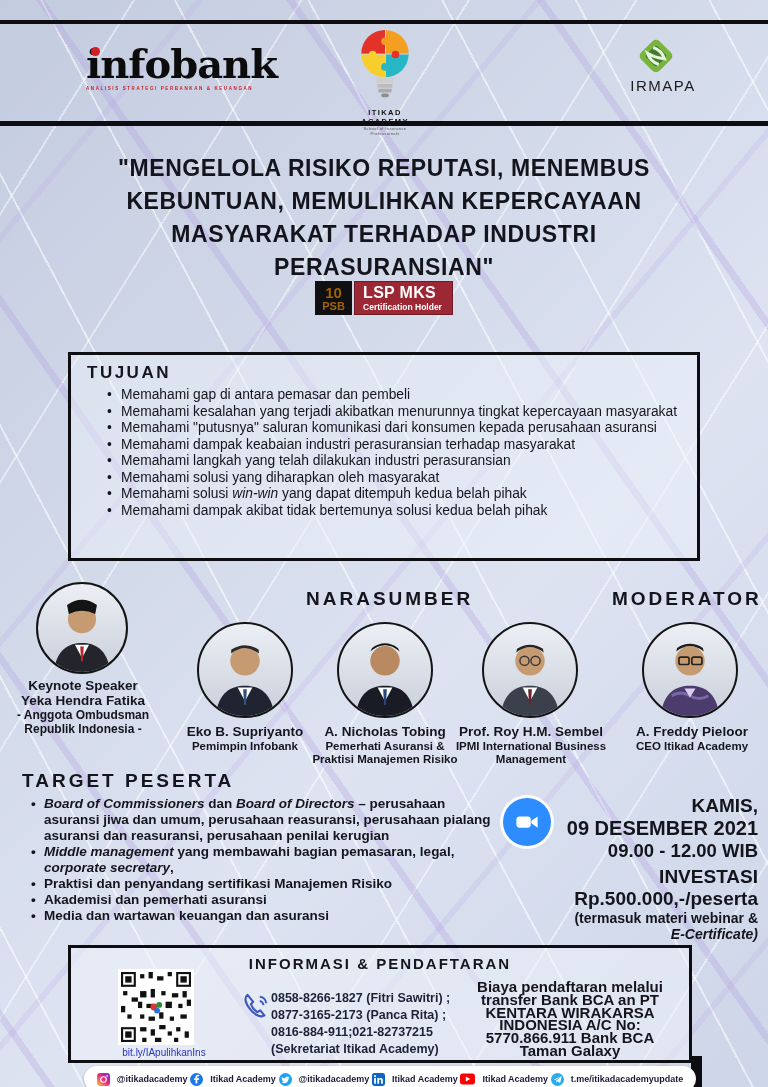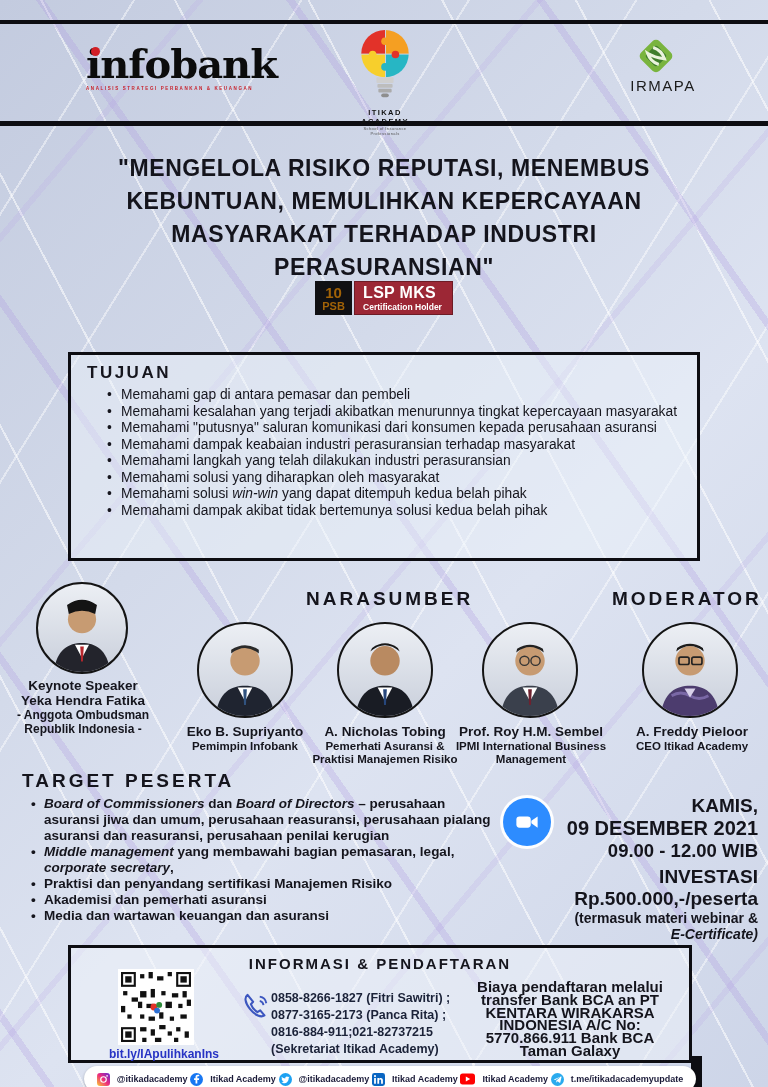--- a/index.html
+++ b/index.html
@@ -67,21 +67,21 @@
   .inv-h{font-size:19px;line-height:22px;}
   .inv-p{font-size:19px;line-height:22px;}
   .inv-n{font-size:14px;line-height:16px;}
   .zoom-circle{width:48px;height:48px;border-radius:50%;background:#2d8cff;box-shadow:0 0 0 3px rgba(255,255,255,.95);display:flex;align-items:center;justify-content:center;}
 
   
   .info-box{left:68px;top:945px;width:624px;height:118px;border:3px solid #0d0d12;background:rgba(240,244,250,.5);}
   .info-title{position:absolute;left:0;top:7px;width:100%;text-align:center;font-size:15px;font-weight:bold;letter-spacing:2px;}
   .qr{position:absolute;left:47px;top:21px;width:76px;height:76px;background:#fff;padding:3px;}
   .qr svg{display:block;width:100%;height:100%;}
-  .qr-link{position:absolute;left:18px;top:99px;width:150px;text-align:center;font-size:12px;font-weight:bold;color:#2733c4;}
+  .qr-link{position:absolute;left:18px;top:99px;width:150px;text-align:center;font-size:10px;font-weight:normal;color:#2733c4;}
   .phone-icon{position:absolute;left:170px;top:44px;}
   .phones{position:absolute;left:200px;top:33px;font-size:12.5px;font-weight:bold;line-height:17px;color:#1b2238;margin-top:9px;}
   .payment{position:absolute;right:19px;top:33px;width:200px;text-align:center;font-size:15px;font-weight:bold;line-height:12.8px;color:#14141c;}
 
   
   .footer-bar{left:84px;top:1066px;width:612px;height:26px;background:#fff;border-radius:13px;display:flex;align-items:center;justify-content:space-evenly;padding:0 10px;box-shadow:0 1px 3px rgba(0,0,0,.25);}
   .social{display:flex;align-items:center;gap:7px;}
   .social .lbl{font-size:9px;font-weight:bold;color:#1a1a38;white-space:nowrap;}
   .social svg{display:block;}
   .end-bar{left:691px;top:1056px;width:11px;height:31px;background:#0d0d12;}

